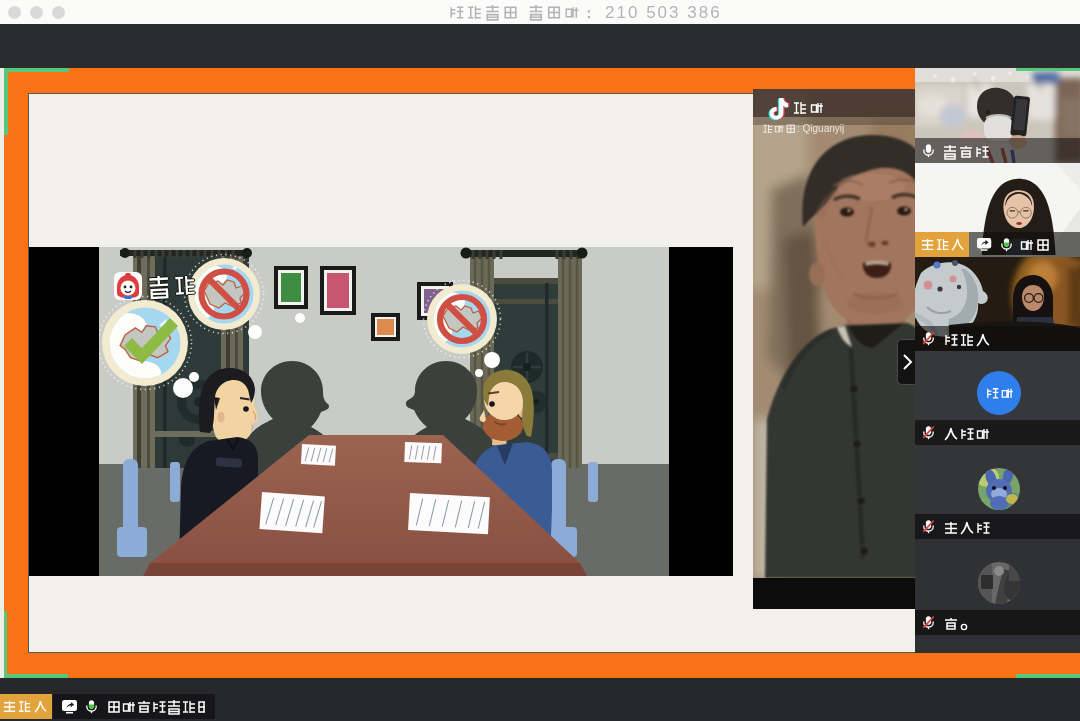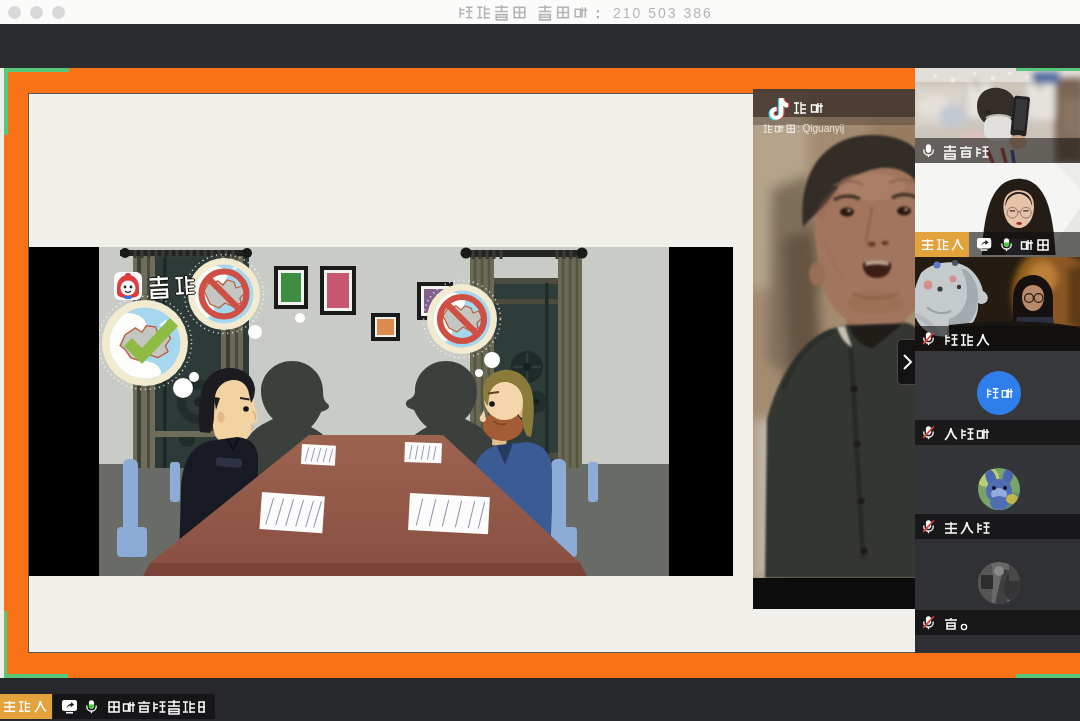--- a/index.html
+++ b/index.html
@@ -83,21 +83,21 @@
         <g transform="scale(1.06)">
           <use href="#ge" x="0"></use>
           <use href="#gg" x="17"></use>
           <use href="#ga" x="34"></use>
           <use href="#gc" x="51"></use>
           <use href="#ga" x="75"></use>
           <use href="#gc" x="92"></use>
           <use href="#gf" x="109"></use>
           <text x="126" y="13" fill="#b4b4b6" font-size="14" font-weight="bold">：</text>
         </g>
-      </svg><span style="font-size:14px;letter-spacing:2px">&nbsp;210 503 386</span></div>
+      </svg><span style="font-size:17px;letter-spacing:2px">&nbsp;210 503 386</span></div>
 </div>
 <div id="darkbar" class="abs"></div>
 
 <div id="mainarea" class="abs">
   <div id="panel" class="abs"></div>
   <div id="video" class="abs">
       <svg style="position:absolute;left:70px;top:0" width="570" height="329" viewBox="0 0 570 329" id="cartoon">
 <defs>
 <linearGradient id="tgrad" x1="0" y1="0" x2="0" y2="1">
             <stop offset="0" stop-color="#9c6350"></stop>

